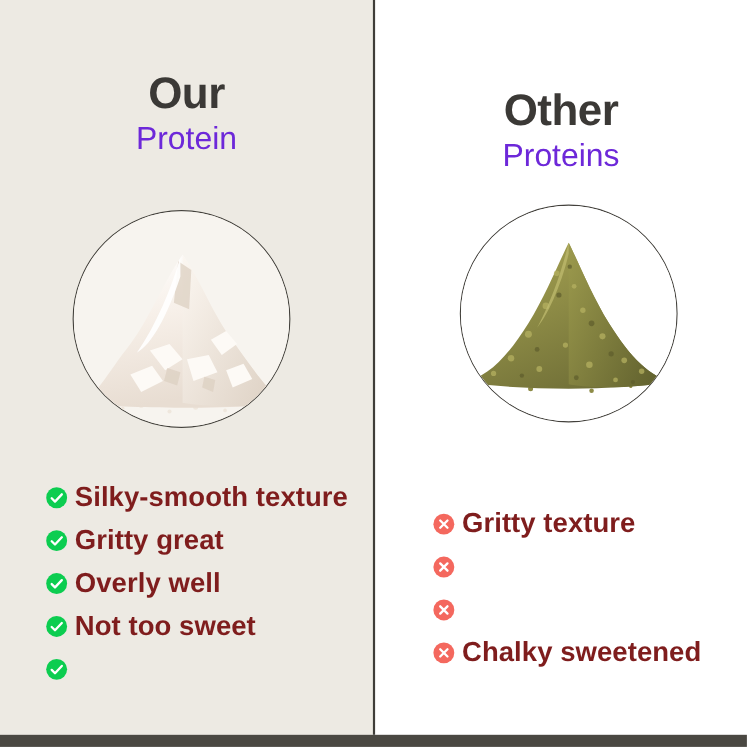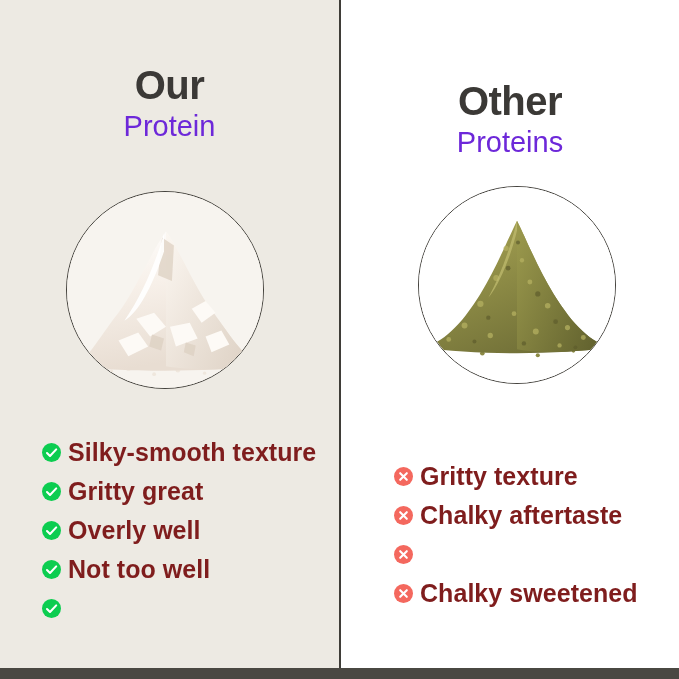--- a/index.html
+++ b/index.html
@@ -186,21 +186,21 @@
         </span>
         <span class="feature-text">Overly well</span>
       </div>
 
       <div class="feature-row">
         <span class="badge good">
           <svg width="19" height="19" viewBox="0 0 19 19">
             <path d="M5 10 L8 13 L14.2 6.4" fill="none" stroke="#ffffff" stroke-width="2.1" stroke-linecap="round" stroke-linejoin="round"></path>
           </svg>
         </span>
-        <span class="feature-text">Not too well</span>
+        <span class="feature-text">Not too sweet</span>
       </div>
 
       <div class="feature-row">
         <span class="badge good">
           <svg width="19" height="19" viewBox="0 0 19 19">
             <path d="M5 10 L8 13 L14.2 6.4" fill="none" stroke="#ffffff" stroke-width="2.1" stroke-linecap="round" stroke-linejoin="round"></path>
           </svg>
         </span>
       </div>
 
@@ -292,21 +292,20 @@
       </span>
       <span class="feature-text">Gritty texture</span>
     </div>
 
     <div class="feature-row">
       <span class="badge bad">
         <svg width="19" height="19" viewBox="0 0 19 19">
           <path d="M6.2 6.2 L12.8 12.8 M12.8 6.2 L6.2 12.8" fill="none" stroke="#ffffff" stroke-width="2.1" stroke-linecap="round"></path>
         </svg>
       </span>
-      <span class="feature-text">Chalky aftertaste</span>
     </div>
 
     <div class="feature-row">
       <span class="badge bad">
         <svg width="19" height="19" viewBox="0 0 19 19">
           <path d="M6.2 6.2 L12.8 12.8 M12.8 6.2 L6.2 12.8" fill="none" stroke="#ffffff" stroke-width="2.1" stroke-linecap="round"></path>
         </svg>
       </span>
     </div>
 

